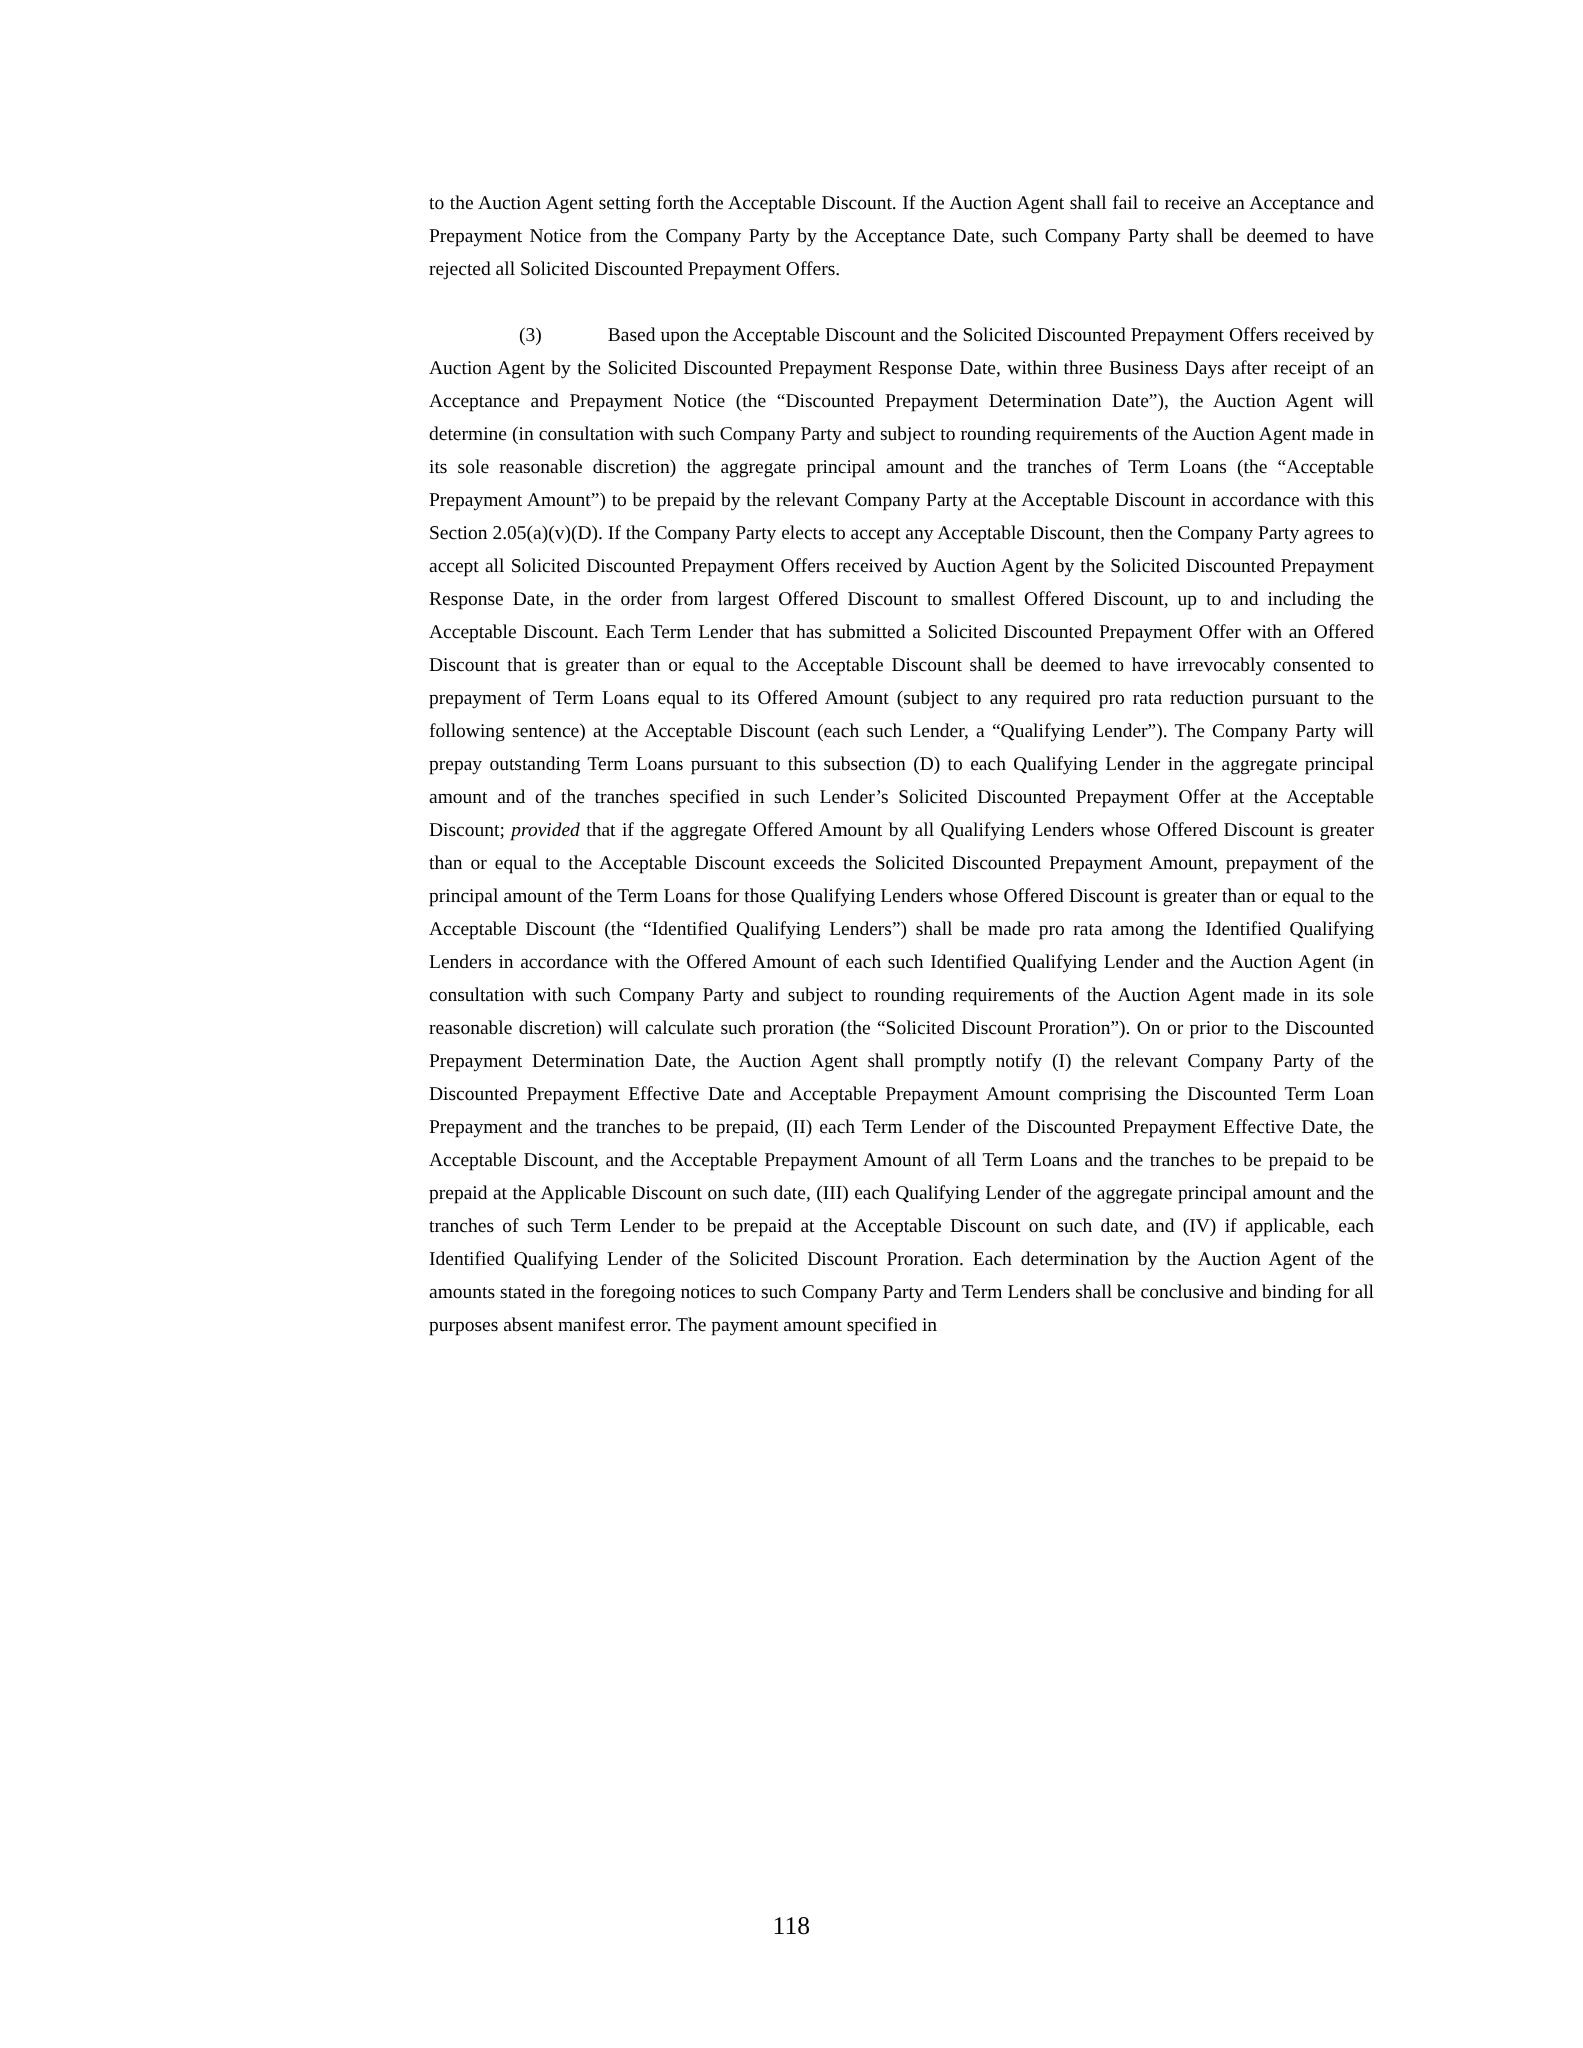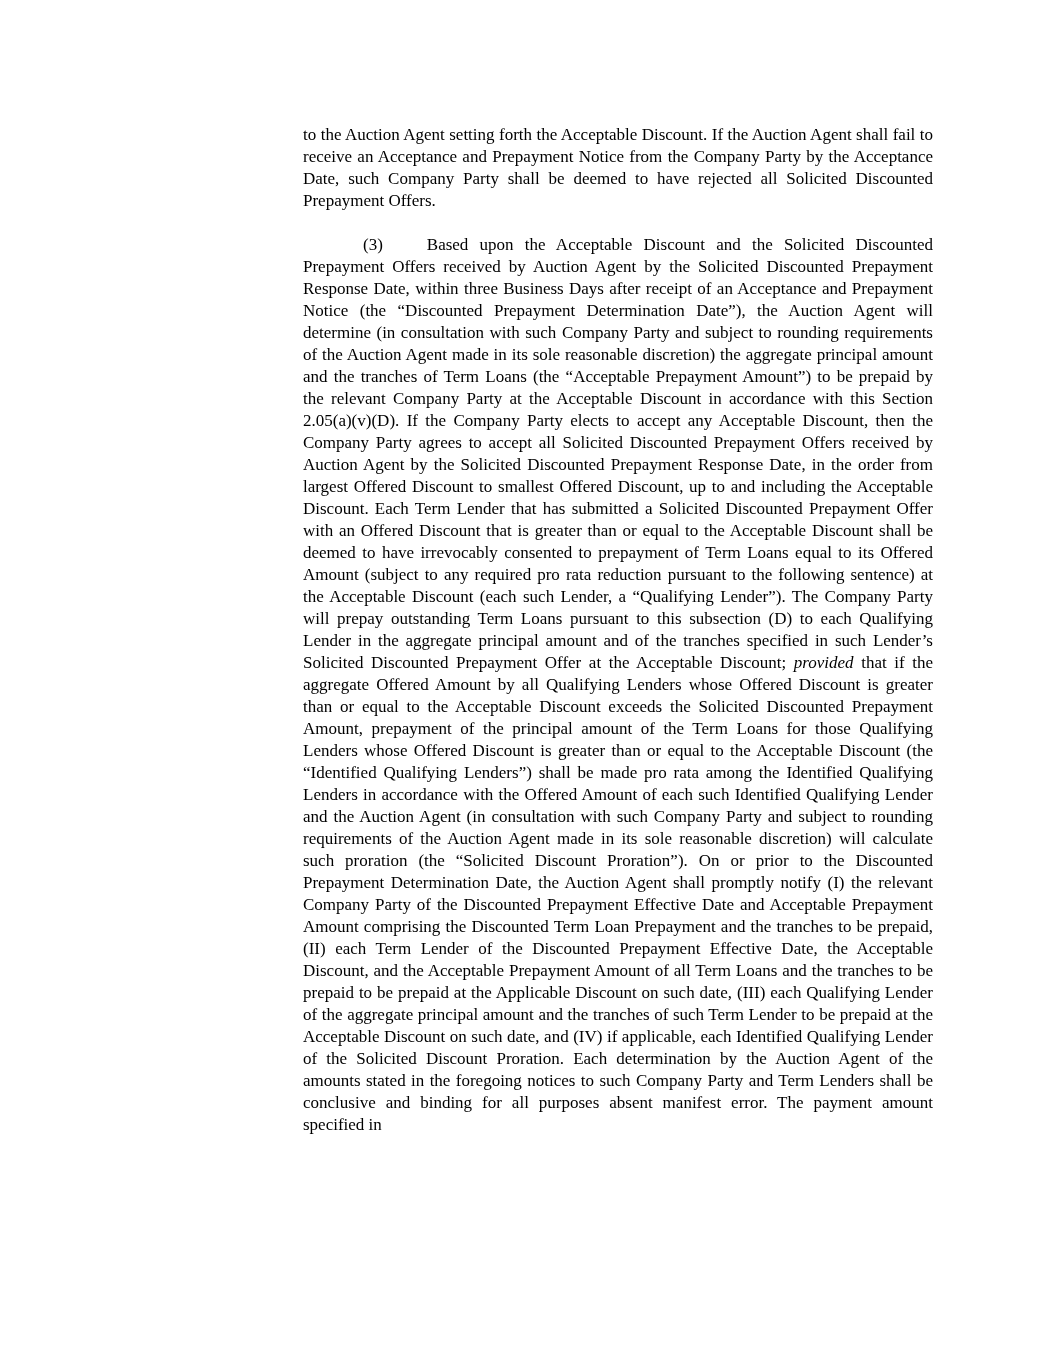--- a/index.html
+++ b/index.html
@@ -11,24 +11,24 @@
     position: relative;
     width: 1055px;
     height: 1365px;
     background: #ffffff;
     color: #000000;
     font-family: "Liberation Serif", "DejaVu Serif", serif;
     overflow: hidden;
   }
   .text-block {
     position: absolute;
-    left: 303px;
+    left: 286px;
     top: 124px;
     width: 630px;
-    font-size: 17px;
+    font-size: 13px;
     line-height: 22px;
     text-align: justify;
   }
   .para {
     margin: 0;
   }
   .para + .para {
     margin-top: 22px;
   }
   .para-indent {
@@ -52,13 +52,14 @@
   }
 </style>
 </head>
 <body>
 
 <div class="page">
   <div class="text-block">
     <p class="para">to the Auction Agent setting forth the Acceptable Discount.  If the Auction Agent shall fail to receive an Acceptance and Prepayment Notice from the Company Party by the Acceptance Date, such Company Party shall be deemed to have rejected all Solicited Discounted Prepayment Offers.</p>
     <p class="para para-indent"><span>(3)</span><span class="num-gap"></span><span><span>Based upon the Acceptable Discount and the Solicited Discounted Prepayment Offers received by Auction Agent by the Solicited Discounted Prepayment Response Date, within three Business Days after receipt of an Acceptance and Prepayment Notice (the “</span><b>Discounted Prepayment Determination Date</b><span>”), the Auction Agent will determine (in consultation with such Company Party and subject to rounding requirements of the Auction Agent made in its sole reasonable discretion) the aggregate principal amount and the tranches of Term Loans (the “</span><b>Acceptable Prepayment Amount</b><span>”) to be prepaid by the relevant Company Party at the Acceptable Discount in accordance with this Section 2.05(a)(v)(D).  If the Company Party elects to accept any Acceptable Discount, then the Company Party agrees to accept all Solicited Discounted Prepayment Offers received by Auction Agent by the Solicited Discounted Prepayment Response Date, in the order from largest Offered Discount to smallest Offered Discount, up to and including the Acceptable Discount.  Each Term Lender that has submitted a Solicited Discounted Prepayment Offer with an Offered Discount that is greater than or equal to the Acceptable Discount shall be deemed to have irrevocably consented to prepayment of Term Loans equal to its Offered Amount (subject to any required pro rata reduction pursuant to the following sentence) at the Acceptable Discount (each such Lender, a “</span><b>Qualifying Lender</b><span>”).  The Company Party will prepay outstanding Term Loans pursuant to this subsection (D) to each Qualifying Lender in the aggregate principal amount and of the tranches specified in such Lender’s Solicited Discounted Prepayment Offer at the Acceptable Discount; </span><i>provided</i><span> that if the aggregate Offered Amount by all Qualifying Lenders whose Offered Discount is greater than or equal to the Acceptable Discount exceeds the Solicited Discounted Prepayment Amount, prepayment of the principal amount of the Term Loans for those Qualifying Lenders whose Offered Discount is greater than or equal to the Acceptable Discount (the “</span><b>Identified Qualifying Lenders</b><span>”) shall be made pro rata among the Identified Qualifying Lenders in accordance with the Offered Amount of each such Identified Qualifying Lender and the Auction Agent (in consultation with such Company Party and subject to rounding requirements of the Auction Agent made in its sole reasonable discretion) will calculate such proration (the “</span><b>Solicited Discount Proration</b><span>”).  On or prior to the Discounted Prepayment Determination Date, the Auction Agent shall promptly notify (I) the relevant Company Party of the Discounted Prepayment Effective Date and Acceptable Prepayment Amount comprising the Discounted Term Loan Prepayment and the tranches to be prepaid, (II) each Term Lender of the Discounted Prepayment Effective Date, the Acceptable Discount, and the Acceptable Prepayment Amount of all Term Loans and the tranches to be prepaid to be prepaid at the Applicable Discount on such date, (III) each Qualifying Lender of the aggregate principal amount and the tranches of such Term Lender to be prepaid at the Acceptable Discount on such date, and (IV) if applicable, each Identified Qualifying Lender of the Solicited Discount Proration.  Each determination by the Auction Agent of the amounts stated in the foregoing notices to such Company Party and Term Lenders shall be conclusive and binding for all purposes absent manifest error.  The payment amount specified in</span></span></p>
   </div>
+  <div class="page-number">118</div>
 </div>
 
 </body></html>

